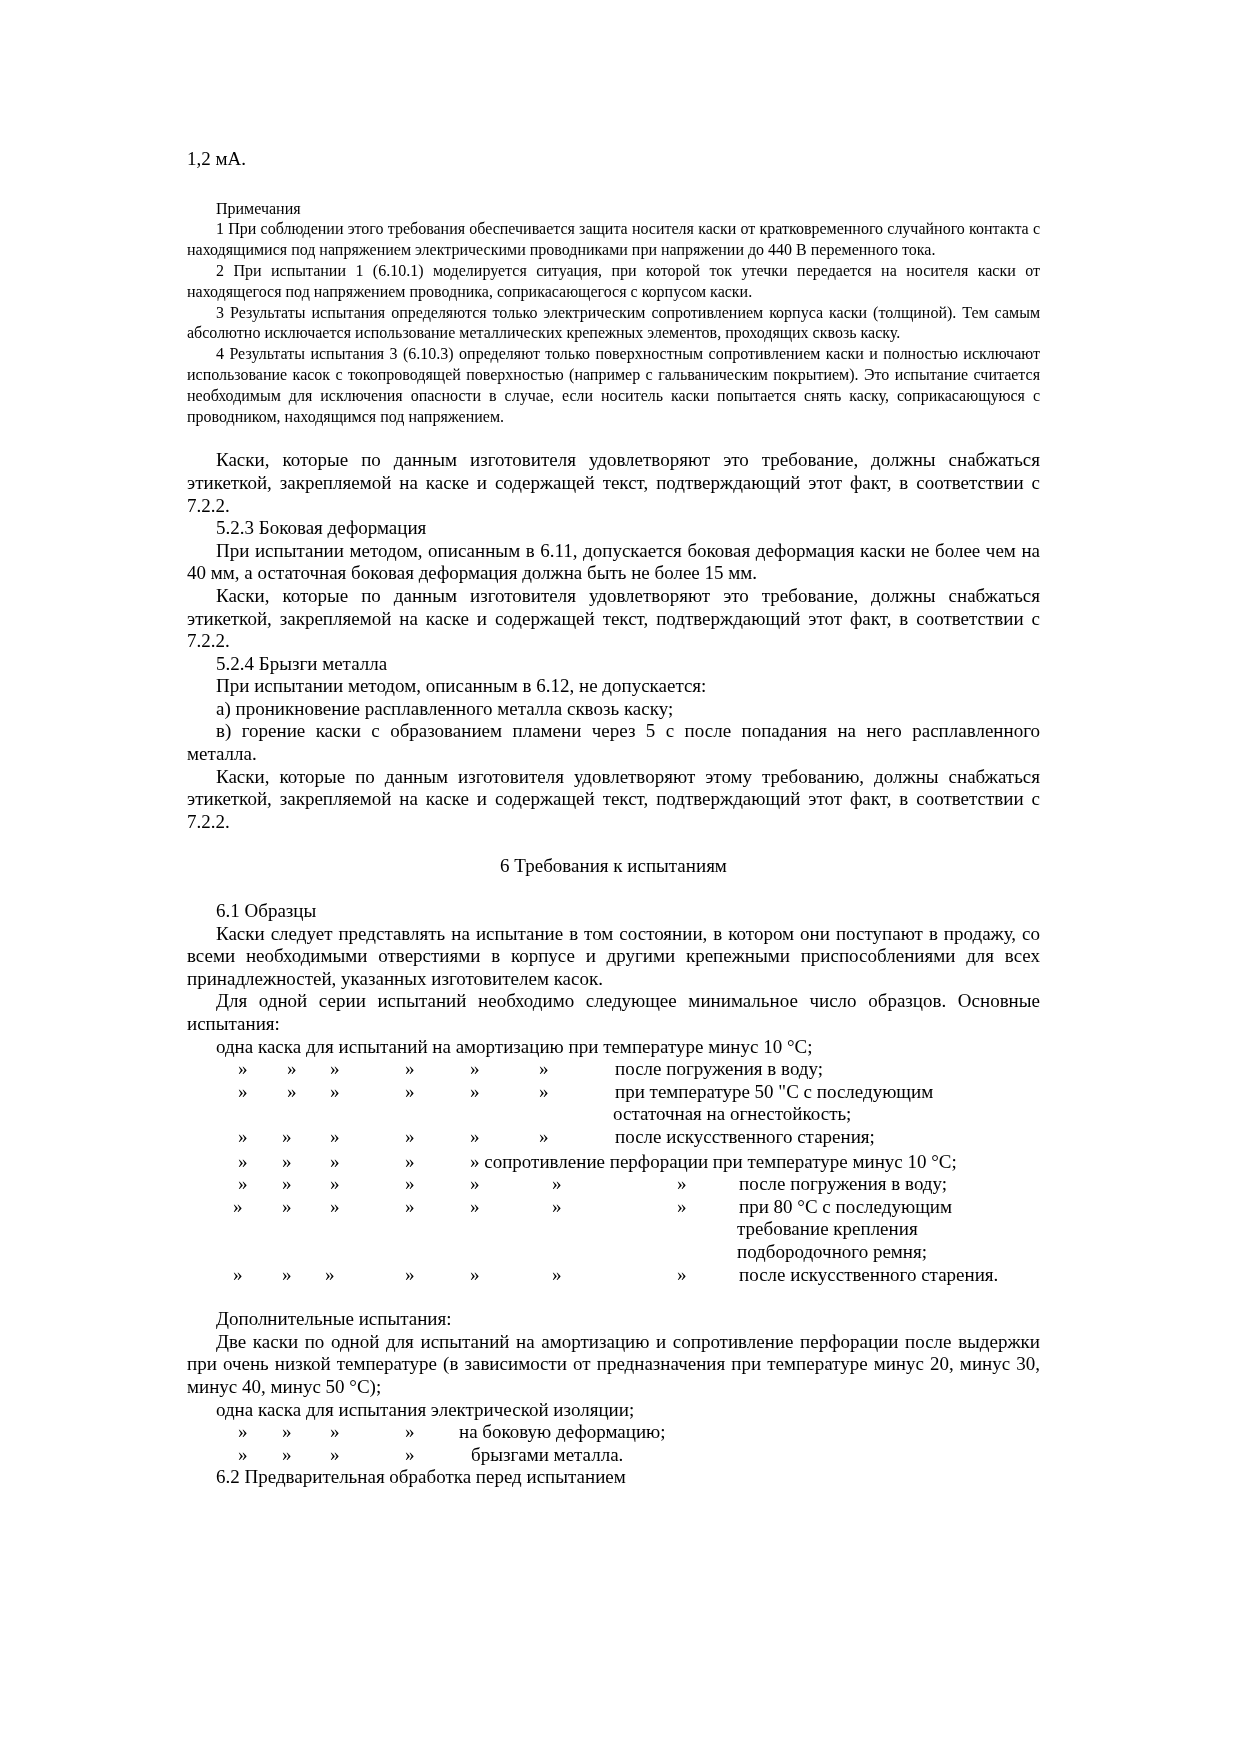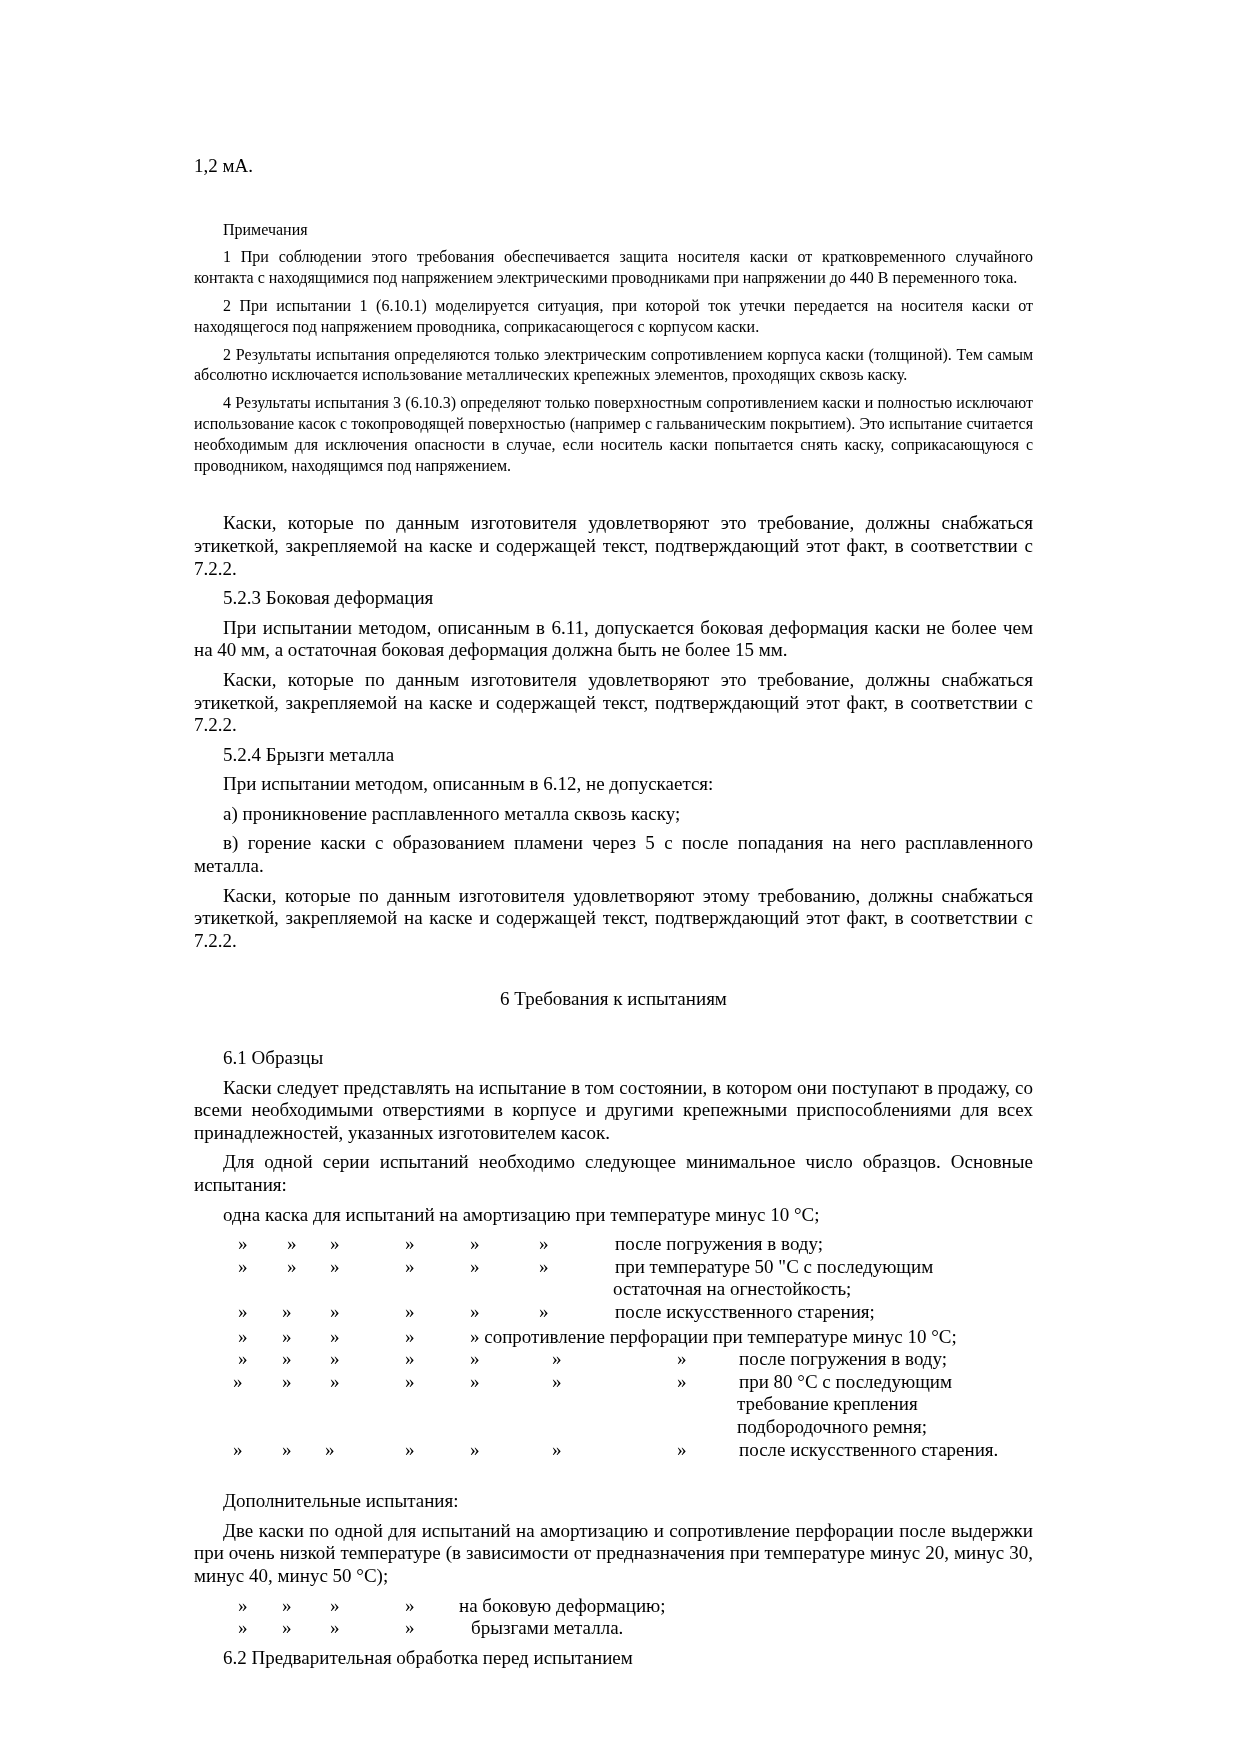--- a/index.html
+++ b/index.html
@@ -1,39 +1,39 @@
 <!DOCTYPE html>
 <html><head>
 <meta charset="utf-8">
 <style>
   html, body { margin: 0; padding: 0; background: #ffffff; }
   body { width: 1240px; height: 1755px; position: relative; overflow: hidden;
          font-family: "Liberation Serif", "DejaVu Serif", serif; color: #000; }
   .page { position: absolute; left: 187px; top: 148px; width: 853px; }
-  p { margin: 7px; }
+  p { margin: 0; }
   .body { font-size: 19px; line-height: 22.6px; text-align: justify; }
   .ind { text-indent: 29px; }
   .small { font-size: 16px; line-height: 20.8px; text-align: justify; }
   .center { text-align: center; }
   .bold { font-weight: normal; }
   .row { position: relative; height: 22.6px; font-size: 19px; line-height: 22.6px; white-space: nowrap; }
   .row span { position: absolute; top: 0; }
 </style>
 </head>
 <body>
 
 <div class="page">
 
   <p class="body">1,2 мА.</p>
 
   <div style="height:28px"></div>
   <p class="small ind">Примечания</p>
   <p class="small ind">1 При соблюдении этого требования обеспечивается защита носителя каски от кратковременного случайного контакта с находящимися под напряжением электрическими проводниками при напряжении до 440 В переменного тока.</p>
   <p class="small ind">2 При испытании 1 (6.10.1) моделируется ситуация, при которой ток утечки передается на носителя каски от находящегося под напряжением проводника, соприкасающегося с корпусом каски.</p>
-  <p class="small ind">2 Результаты испытания определяются только электрическим сопротивлением корпуса каски (толщиной). Тем самым абсолютно исключается использование металлических крепежных элементов, проходящих сквозь каску.</p>
+  <p class="small ind">3 Результаты испытания определяются только электрическим сопротивлением корпуса каски (толщиной). Тем самым абсолютно исключается использование металлических крепежных элементов, проходящих сквозь каску.</p>
   <p class="small ind">4 Результаты испытания 3 (6.10.3) определяют только поверхностным сопротивлением каски и полностью исключают использование касок с токопроводящей поверхностью (например с гальваническим покрытием). Это испытание считается необходимым для исключения опасности в случае, если носитель каски попытается снять каску, соприкасающуюся с проводником, находящимся под напряжением.</p>
 
   <div style="height:22px"></div>
   <p class="body ind">Каски, которые по данным изготовителя удовлетворяют это требование, должны снабжаться этикеткой, закрепляемой на каске и содержащей текст, подтверждающий этот факт, в соответствии с 7.2.2.</p>
   <p class="body ind">5.2.3 Боковая деформация</p>
   <p class="body ind">При испытании методом, описанным в 6.11, допускается боковая деформация каски не более чем на 40 мм, а остаточная боковая деформация должна быть не более 15 мм.</p>
   <p class="body ind">Каски, которые по данным изготовителя удовлетворяют это требование, должны снабжаться этикеткой, закрепляемой на каске и содержащей текст, подтверждающий этот факт, в соответствии с 7.2.2.</p>
   <p class="body ind">5.2.4 Брызги металла</p>
   <p class="body ind">При испытании методом, описанным в 6.12, не допускается:</p>
   <p class="body ind">а) проникновение расплавленного металла сквозь каску;</p>
@@ -119,20 +119,21 @@
       <span style="left:218px">»</span>
       <span style="left:283px">»</span>
       <span style="left:365px">»</span>
       <span style="left:490px">»</span>
     <span style="left:552px">после искусственного старения.</span>
   </div>
 
   <div style="height:22px"></div>
   <p class="body ind">Дополнительные испытания:</p>
   <p class="body ind">Две каски по одной для испытаний на амортизацию и сопротивление перфорации после выдержки при очень низкой температуре (в зависимости от предназначения при температуре минус 20, минус 30, минус 40, минус 50 °С);</p>
+  <p class="body ind">одна каска для испытания электрической изоляции;</p>
   <div class="row">
     <span style="left:51px">»</span>
       <span style="left:95px">»</span>
       <span style="left:143px">»</span>
       <span style="left:218px">»</span>
     <span style="left:272px">на боковую деформацию;</span>
   </div>
   <div class="row">
     <span style="left:51px">»</span>
       <span style="left:95px">»</span>

